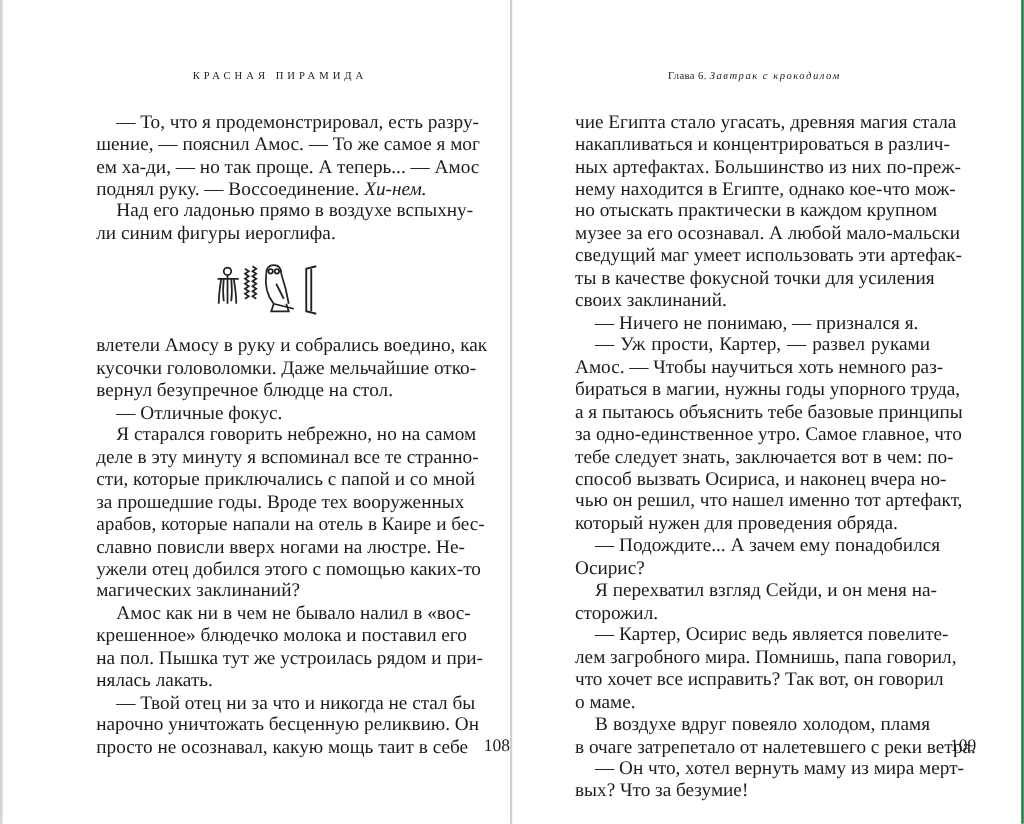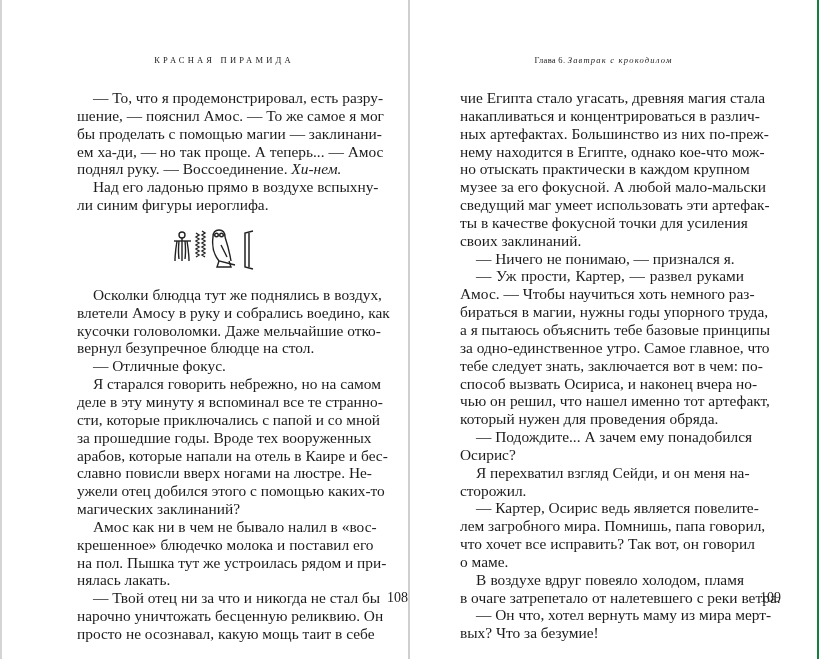--- a/index.html
+++ b/index.html
@@ -42,21 +42,20 @@
 </head>
 <body>
 
 <div class="page page-left">
   <div class="running-head">КРАСНАЯ ПИРАМИДА</div>
 
   <div class="text-block">
     <div>
       <span class="line indent">— То, что я продемонстрировал, есть разру-</span>
       <span class="line">шение, — пояснил Амос. — То же самое я мог</span>
-      <span class="line">бы проделать с помощью магии — заклинани-</span>
       <span class="line">ем ха-ди, — но так проще. А теперь... — Амос</span>
       <span class="line last"><span>поднял руку. — Воссоединение. </span><span class="italic">Хи-нем.</span></span>
     </div>
     <div>
       <span class="line indent">Над его ладонью прямо в воздухе вспыхну-</span>
       <span class="line last">ли синим фигуры иероглифа.</span>
     </div>
 
     <div class="glyph-row">
       <svg width="100" height="46" viewBox="0 0 100 46">
@@ -83,21 +82,20 @@
           <path d="M52 18 Q55 24 58 30"></path>
         </g>
         <g stroke="#222" stroke-width="1.5" fill="none">
           <path d="M84 4 L76 6 L76 40 L84 42"></path>
           <path d="M80 6 L80 40"></path>
         </g>
       </svg>
     </div>
 
     <div>
-      <span class="line indent">Осколки блюдца тут же поднялись в воздух,</span>
       <span class="line">влетели Амосу в руку и собрались воедино, как</span>
       <span class="line">кусочки головоломки. Даже мельчайшие отко-</span>
       <span class="line last">вернул безупречное блюдце на стол.</span>
     </div>
     <div>
       <span class="line indent last">— Отличные фокус.</span>
     </div>
     <div>
       <span class="line indent">Я старался говорить небрежно, но на самом</span>
       <span class="line">деле в эту минуту я вспоминал все те странно-</span>
@@ -130,21 +128,21 @@
 <div class="page page-right">
   <div class="running-head"><span>Глава 6. </span><span class="italic-part">Завтрак с крокодилом</span></div>
 
   <div class="text-block">
     <div>
       <span class="line">чие Египта стало угасать, древняя магия стала</span>
       <span class="line">накапливаться и концентрироваться в различ-</span>
       <span class="line">ных артефактах. Большинство из них по-преж-</span>
       <span class="line">нему находится в Египте, однако кое-что мож-</span>
       <span class="line">но отыскать практически в каждом крупном</span>
-      <span class="line">музее за его фокусной. А любой мало-мальски</span>
+      <span class="line">музее за его осознавал. А любой мало-мальски</span>
       <span class="line">сведущий маг умеет использовать эти артефак-</span>
       <span class="line">ты в качестве фокусной точки для усиления</span>
       <span class="line last">своих заклинаний.</span>
     </div>
     <div>
       <span class="line indent last">— Ничего не понимаю, — признался я.</span>
     </div>
     <div>
       <span class="line indent">— Уж прости, Картер, — развел руками</span>
       <span class="line">Амос. — Чтобы научиться хоть немного раз-</span>

